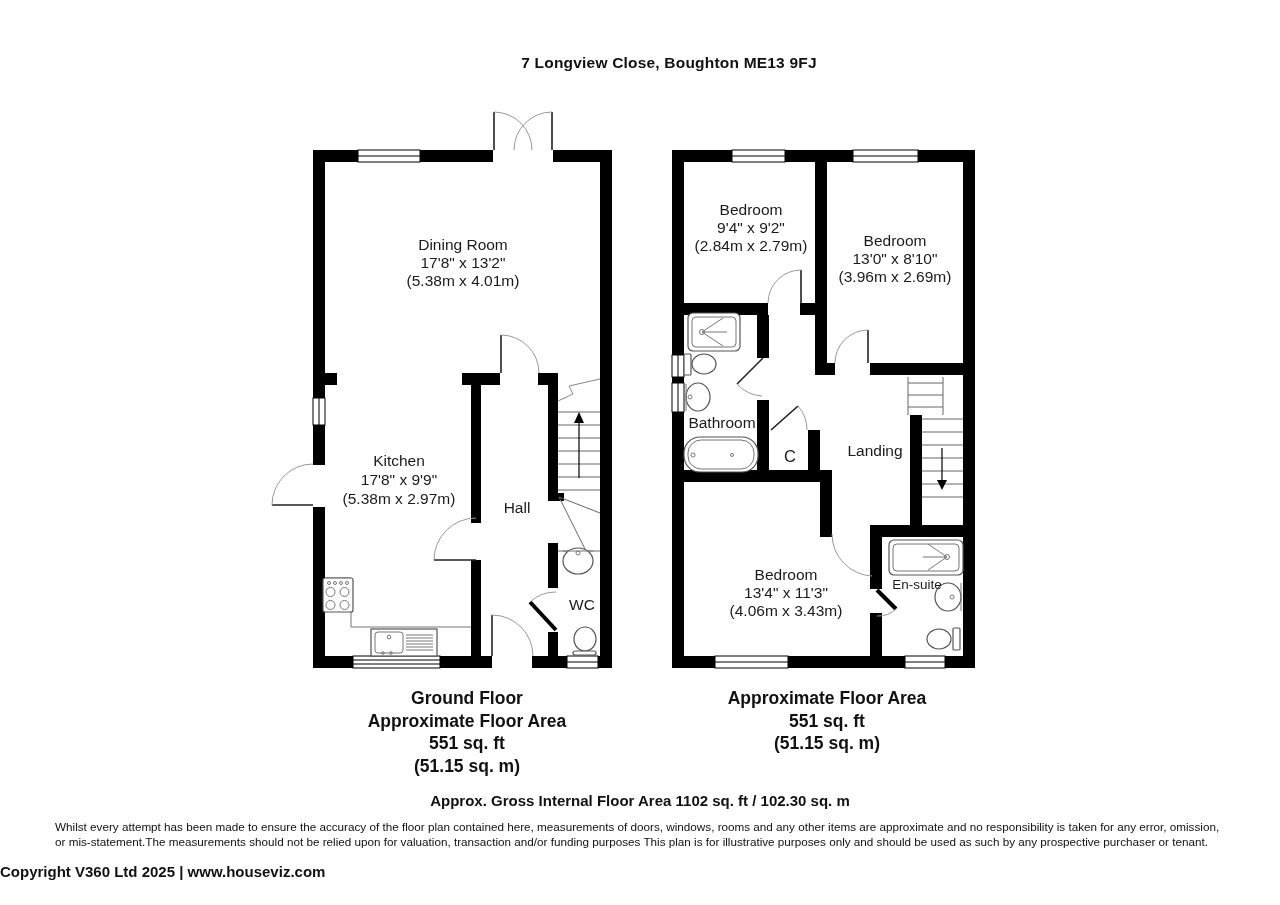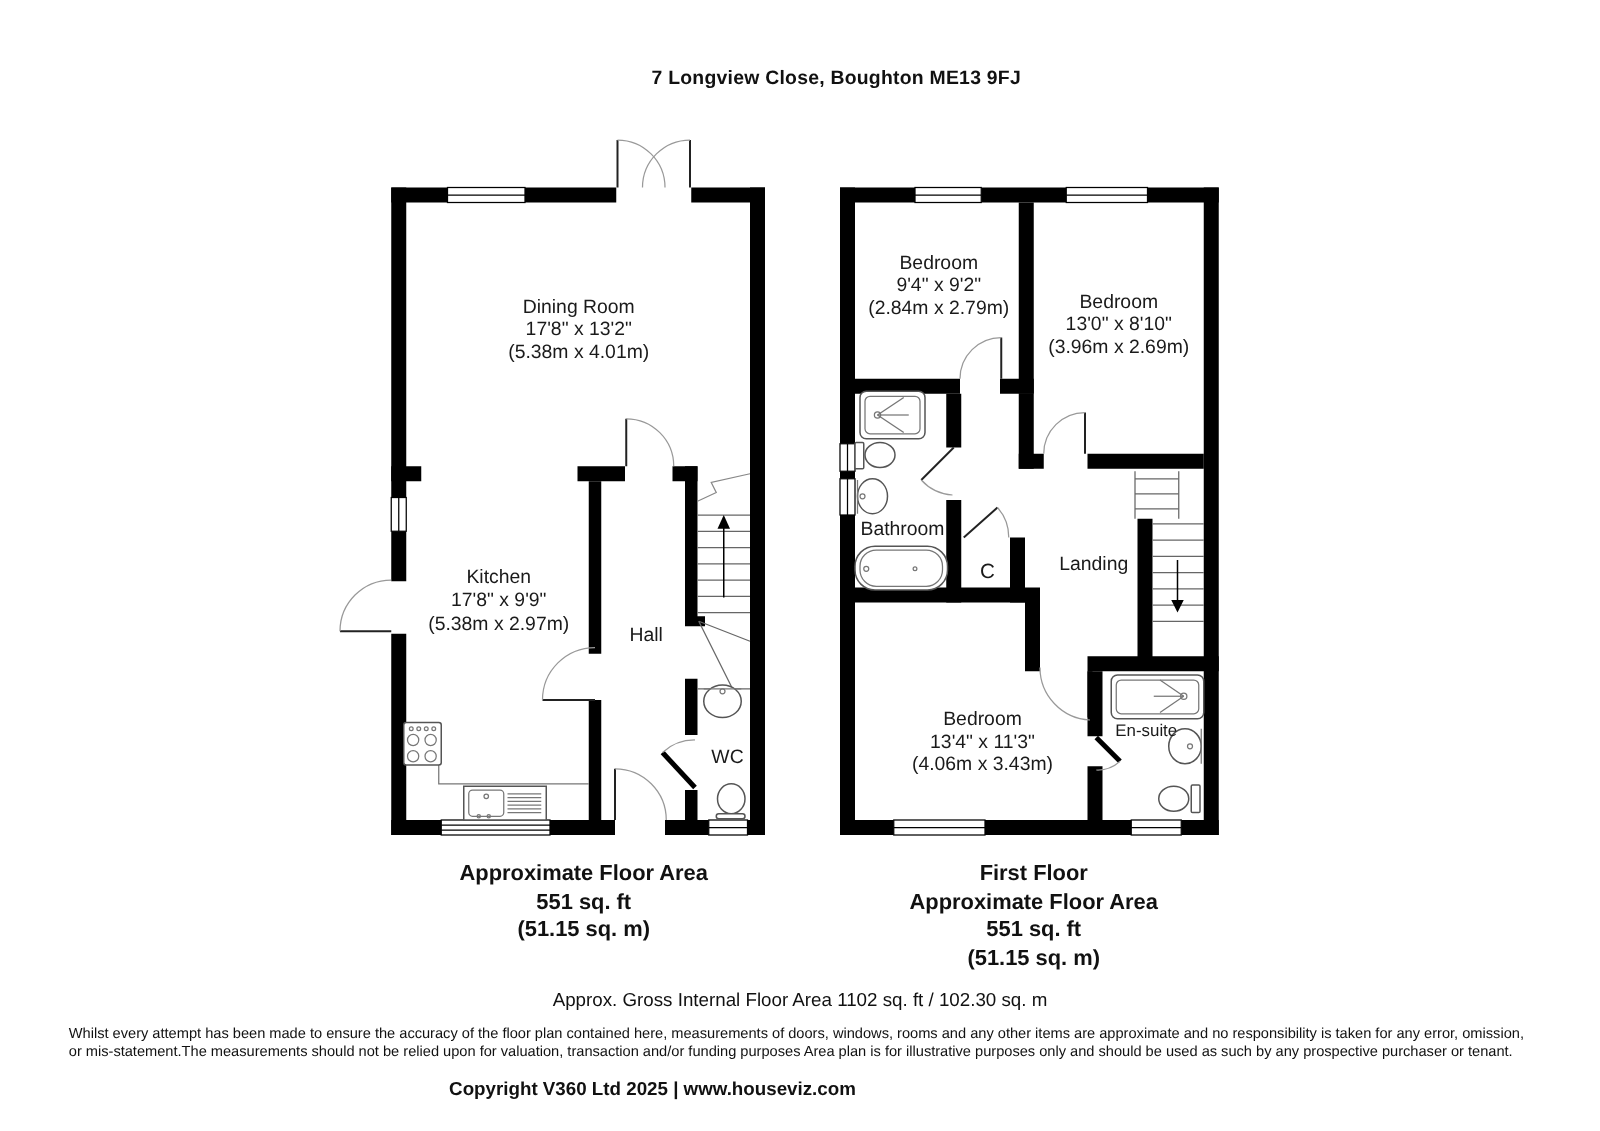--- a/index.html
+++ b/index.html
@@ -3,23 +3,23 @@
 <meta charset="utf-8">
 <style>
   html,body{margin:0;padding:0;background:#ffffff;}
   body{width:1280px;height:905px;position:relative;font-family:"Liberation Sans",sans-serif;color:#111;}
   .abs{position:absolute;}
   #plan-canvas{position:absolute;left:0;top:0;}
   #address{top:54px;left:0;width:1280px;text-align:center;font-size:15.5px;font-weight:bold;letter-spacing:.2px;padding-left:29px;}
   .floor-summary{top:687px;text-align:center;font-size:17.5px;font-weight:bold;line-height:22.5px;}
   #summary-ground{left:311px;width:312px;}
   #summary-first{left:668px;width:318px;}
-  #gross-area{top:792px;left:0;width:1280px;text-align:center;font-size:15px;font-weight:normal;}
+  #gross-area{top:792px;left:0;width:1280px;text-align:center;font-size:15px;font-weight:bold;}
   #disclaimer{top:820px;left:55px;width:1170px;text-align:left;font-size:11.7px;line-height:14.8px;color:#111;}
-  #copyright{top:863px;left:0;width:1044px;text-align:center;font-size:15px;font-weight:bold;}
+  #copyright{top:863px;left:0;width:1044px;font-size:15px;font-weight:bold;}
   svg .wall{fill:#000;stroke:none;}
   svg .win{fill:#fff;stroke:#000;stroke-width:1;}
   svg .winline{stroke:#000;stroke-width:1;}
   svg .leaf{stroke:#222;stroke-width:1.6;fill:none;}
   svg .leafthick{stroke:#000;stroke-width:4;fill:none;}
   svg .arc{stroke:#999;stroke-width:1;fill:none;}
   svg .tread{stroke:#666;stroke-width:1;}
   svg .thin{stroke:#888;stroke-width:1;fill:none;}
   svg .fix{stroke:#555;stroke-width:1.2;fill:#fff;}
   svg .fixthin{stroke:#777;stroke-width:1;fill:none;}
@@ -334,31 +334,31 @@
       <text x="875" y="456">Landing</text>
       <text x="786" y="580">Bedroom</text>
       <text x="786" y="598">13'4" x 11'3"</text>
       <text x="786" y="616">(4.06m x 3.43m)</text>
       <text x="917" y="589" class="small">En-suite</text>
     </g>
   </g>
 </svg>
 
 <div id="summary-ground" class="abs floor-summary">
+  <div>Ground Floor</div>
   <div>Approximate Floor Area</div>
   <div>551 sq. ft</div>
   <div>(51.15 sq. m)</div>
 </div>
 <div id="summary-first" class="abs floor-summary">
-  <div>First Floor</div>
   <div>Approximate Floor Area</div>
   <div>551 sq. ft</div>
   <div>(51.15 sq. m)</div>
 </div>
 
 <div id="gross-area" class="abs">Approx. Gross Internal Floor Area 1102 sq. ft / 102.30 sq. m</div>
 
 <div id="disclaimer" class="abs">
   <div>Whilst every attempt has been made to ensure the accuracy of the floor plan contained here, measurements of doors, windows, rooms and any other items are approximate and no responsibility is taken for any error, omission,</div>
-  <div>or mis-statement.The measurements should not be relied upon for valuation, transaction and/or funding purposes Area plan is for illustrative purposes only and should be used as such by any prospective purchaser or tenant.</div>
+  <div>or mis-statement.The measurements should not be relied upon for valuation, transaction and/or funding purposes This plan is for illustrative purposes only and should be used as such by any prospective purchaser or tenant.</div>
 </div>
 
 <div id="copyright" class="abs">Copyright V360 Ltd 2025 | www.houseviz.com</div>
 
 </body></html>

